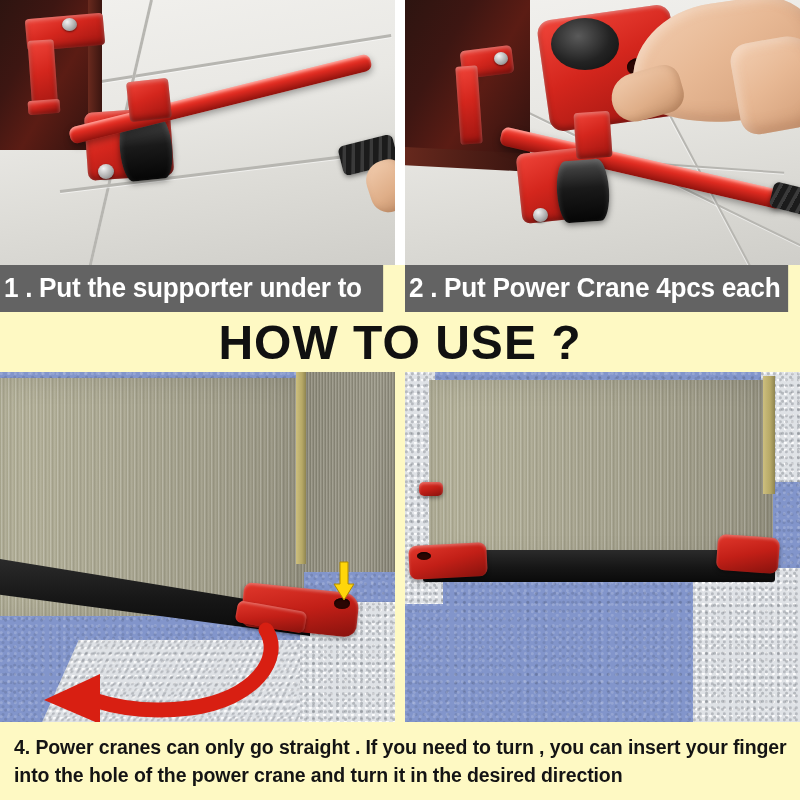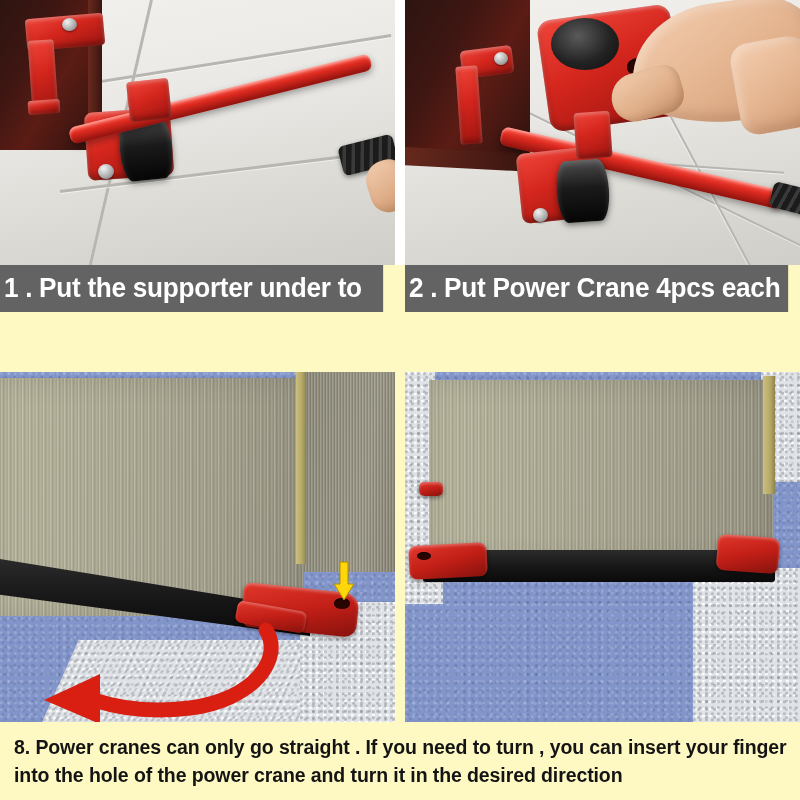--- a/index.html
+++ b/index.html
@@ -290,20 +290,21 @@
       <div class="hand" style="left:330px; top:38px; width:90px; height:92px; border-radius:20% 40% 40% 20%; transform:rotate(-10deg);"></div>
       <div class="grip" style="left:366px; top:186px; width:44px; height:26px; transform:rotate(14deg);"></div>
     </div>
   </div>
 
   <div class="caption-row">
     <div class="caption">1 . Put the supporter under to</div>
     <div class="caption">2 . Put Power Crane 4pcs each</div>
   </div>
 
+  <div class="title">HOW TO USE ?</div>
 
   <div class="bottom-row">
 
     <div class="photo bottom-photo">
       <div class="carpet-blue"></div>
       <div class="carpet-white" style="left:60px; top:268px; width:340px; height:84px; transform:skewX(-24deg);"></div>
       <div class="carpet-white" style="left:300px; top:230px; width:120px; height:124px;"></div>
 
       <div class="cabinet" style="left:-6px; top:6px; width:310px; height:238px;"></div>
       <div class="cabinet-side" style="left:302px; top:0px; width:110px; height:200px;"></div>
@@ -337,15 +338,15 @@
 
       <div class="base-black" style="left:18px; top:178px; width:352px; height:32px; border-radius:3px;"></div>
 
       <div class="crane-red" style="left:4px; top:172px; width:78px; height:34px; border-radius:8px; transform:rotate(-3deg);"></div>
       <div class="crane-hole" style="left:12px; top:180px; width:14px; height:8px;"></div>
       <div class="crane-red" style="left:312px; top:164px; width:62px; height:36px; border-radius:8px; transform:rotate(4deg);"></div>
       <div class="crane-red" style="left:14px; top:110px; width:24px; height:14px; border-radius:5px;"></div>
     </div>
   </div>
 
-  <div class="bottom-text">8. Power cranes can only go straight . If you need to turn , you can insert your finger into the hole of the power crane and turn it in the desired direction</div>
+  <div class="bottom-text">4. Power cranes can only go straight . If you need to turn , you can insert your finger into the hole of the power crane and turn it in the desired direction</div>
 
 </div>
 
 </body></html>

